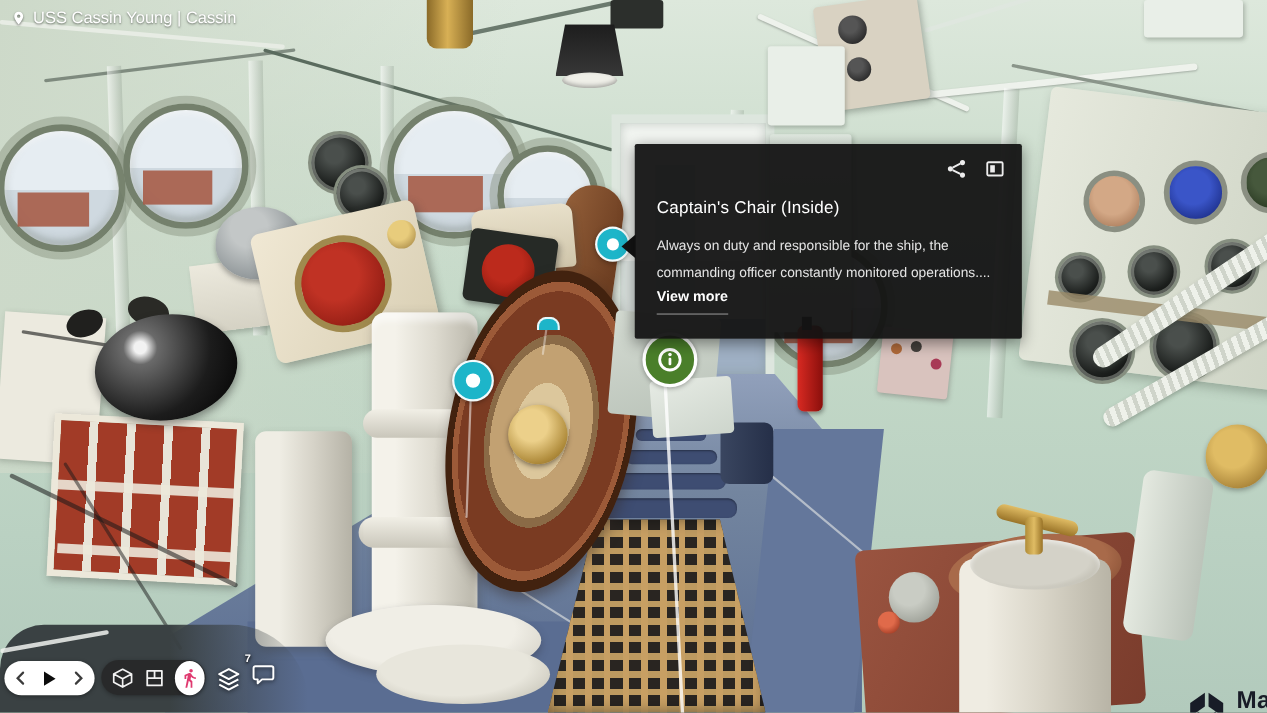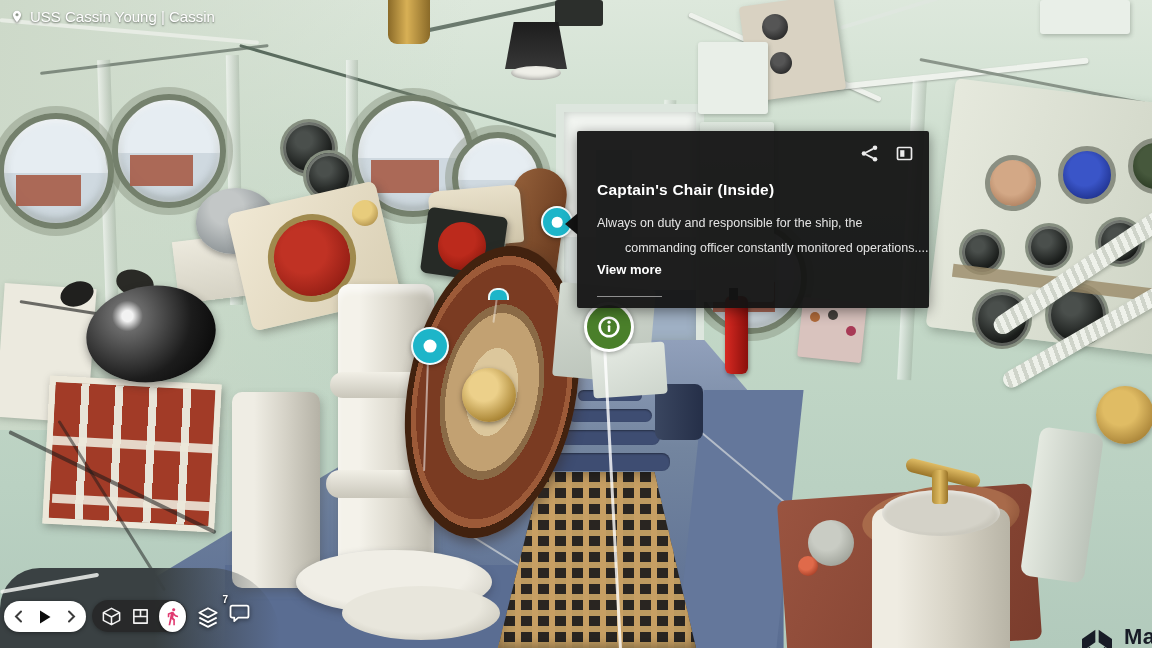--- a/index.html
+++ b/index.html
@@ -24,23 +24,23 @@
   .stem{background:rgba(255,255,255,.8);transform-origin:top center;border-radius:2px;}
 
   
   .tag{border-radius:50%;background:#1db5c9;border:2px solid rgba(255,255,255,.95);box-shadow:0 1px 5px rgba(0,0,0,.35);}
   .tag::after{content:"";position:absolute;left:50%;top:50%;transform:translate(-50%,-50%);width:38%;height:38%;border-radius:50%;background:#fff;}
   .tag-info{border-radius:50%;background:#4a7f2a;border:3px solid #fff;box-shadow:0 1px 5px rgba(0,0,0,.35);display:flex;align-items:center;justify-content:center;}
 
   
   .panel{left:577px;top:131px;width:352px;height:177px;background:rgba(19,19,19,.95);border-radius:2px;box-shadow:0 3px 14px rgba(0,0,0,.45);z-index:60;}
   .panel-arrow{left:565px;top:213px;width:0;height:0;border-top:11px solid transparent;border-bottom:11px solid transparent;border-right:13px solid #141414;z-index:59;}
-  .panel-title{left:20px;top:50px;color:#fff;font-size:15.5px;font-weight:bold;letter-spacing:.2px;white-space:nowrap;}
+  .panel-title{left:20px;top:50px;color:#fff;font-size:15.5px;font-weight:normal;letter-spacing:.2px;white-space:nowrap;}
   .panel-desc{left:20px;color:#e4e4e4;font-size:12.5px;white-space:nowrap;}
-  .view-more{left:20px;top:131px;color:#fff;font-size:13px;font-weight:bold;padding-bottom:19px;border-bottom:1px solid #8f8f8f;cursor:pointer;}
+  .view-more{left:20px;top:131px;color:#fff;font-size:13px;font-weight:bold;padding-bottom:8px;border-bottom:1px solid #8f8f8f;cursor:pointer;}
   .panel-icons{top:13px;right:16px;display:flex;gap:17px;align-items:center;}
 
   
   .hdr{left:10px;top:8px;display:flex;align-items:center;gap:6px;z-index:70;color:#fff;
        text-shadow:0 1px 2px rgba(0,0,0,.55);font-size:15px;}
 
   
   .nav-pill{left:4px;top:601px;width:82px;height:31px;background:#fff;border-radius:16px;display:flex;align-items:center;justify-content:space-between;padding:0 9px;box-sizing:border-box;box-shadow:0 1px 4px rgba(0,0,0,.4);z-index:70;}
   .mode-pill{left:92px;top:600px;width:95px;height:32px;background:rgba(36,36,36,.82);border-radius:16px;display:flex;align-items:center;gap:9px;padding-left:9px;box-sizing:border-box;box-shadow:0 1px 4px rgba(0,0,0,.3);z-index:70;}
   .walk-circle{width:31px;height:31px;border-radius:50%;background:#fff;display:flex;align-items:center;justify-content:center;margin-left:auto;margin-right:1px;box-shadow:0 1px 3px rgba(0,0,0,.35);}
@@ -203,21 +203,21 @@
       </span>
       <span style="cursor:pointer;">
         <svg width="17" height="17" viewBox="0 0 17 17">
             <rect x="1.5" y="2.5" width="14" height="12" rx="1.2" fill="none" stroke="#ececec" stroke-width="1.7"></rect>
             <rect x="4.2" y="5.2" width="4.2" height="6.6" fill="#ececec"></rect>
           </svg>
       </span>
     </div>
     <div class="abs panel-title">Captain's Chair (Inside)</div>
     <div class="abs panel-desc" style="top:85px;">Always on duty and responsible for the ship, the</div>
-    <div class="abs panel-desc" style="top:110px;margin-left:28px;">commanding officer constantly monitored operations....</div>
+    <div class="abs panel-desc" style="top:110px;">commanding officer constantly monitored operations....</div>
     <div class="abs view-more">View more</div>
   </div>
 
   <div class="abs hdr">
     <span style="filter:drop-shadow(0 1px 1px rgba(0,0,0,.5));">
       <svg width="14" height="17" viewBox="0 0 24 24">
           <path fill="#fff" d="M12 2C8.1 2 5 5.1 5 9c0 5.2 7 13 7 13s7-7.8 7-13c0-3.9-3.1-7-7-7zm0 9.6A2.6 2.6 0 1 1 12 6.4a2.6 2.6 0 0 1 0 5.2z"></path>
         </svg>
     </span>
     <span>USS Cassin Young | Cassin</span>

